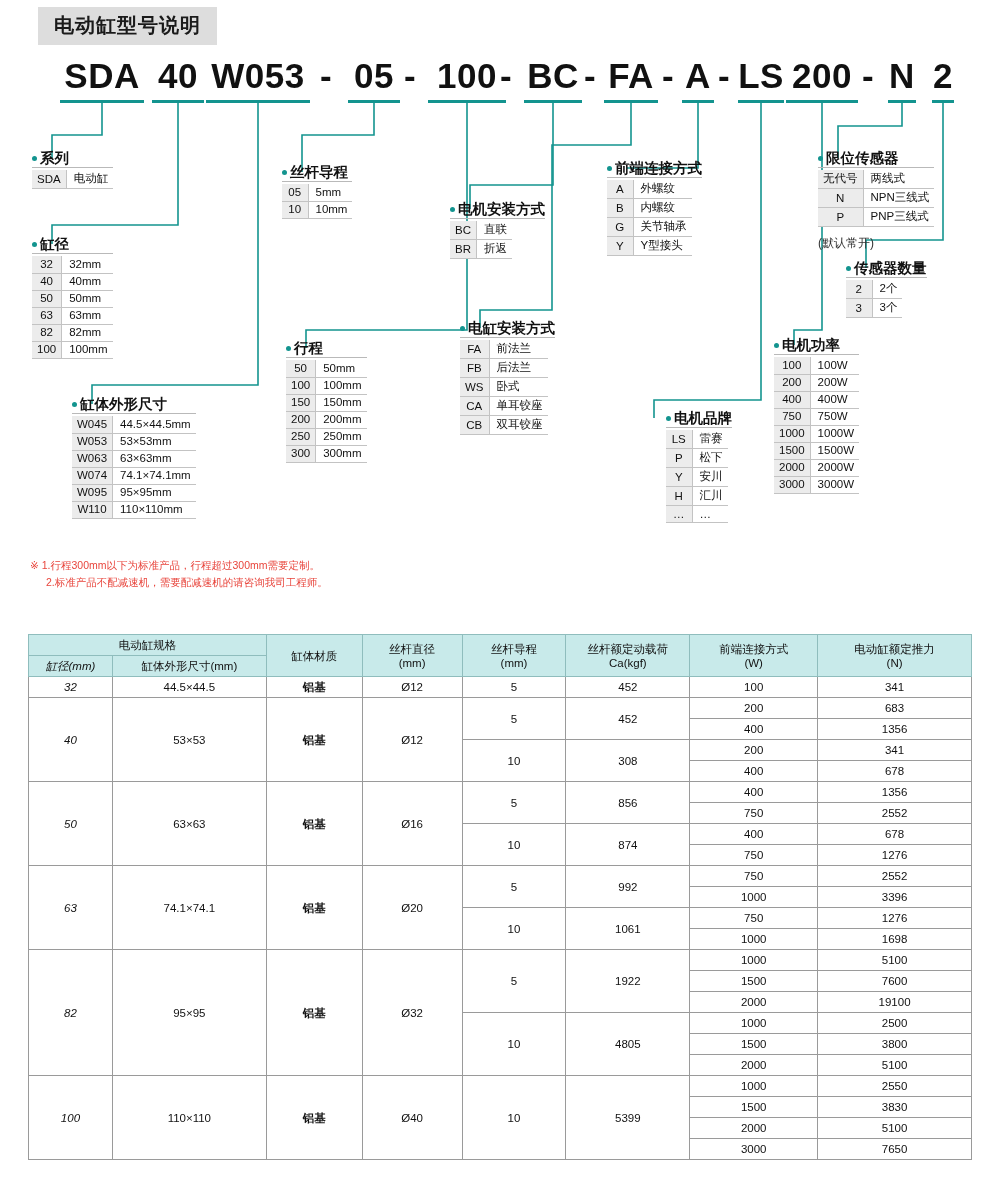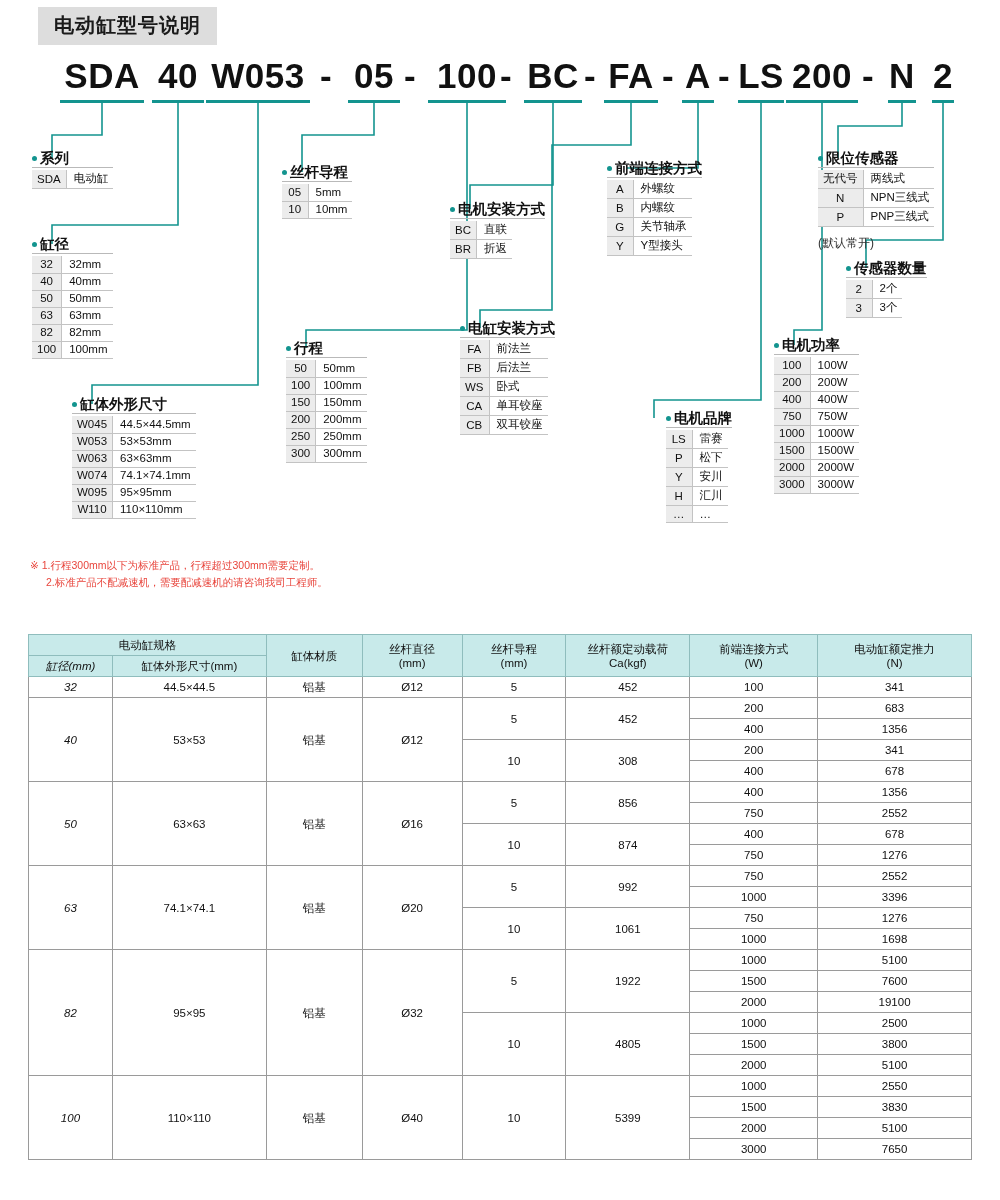--- a/index.html
+++ b/index.html
@@ -111,21 +111,21 @@
     text-align:center;
   }
   table#spec-table td {
     border:1px solid #9a9a9a;
     text-align:center;
     padding:3px 2px;
     line-height:14px;
   }
   .colw1 { width:84px;font-style:italic; }
   .colw2 { width:154px; }
-  .colw3 { width:96px; }
+  .colw3 { width:96px;font-weight:bold; }
   .colw4 { width:100px;margin-left:24px; }
   .colw5 { width:104px; }
   .colw6 { width:124px; }
   .colw7 { width:128px; }
   .colw8 { width:154px; }
 </style>
 </head>
 <body>
 
 <div id="title-banner">电动缸型号说明</div>

